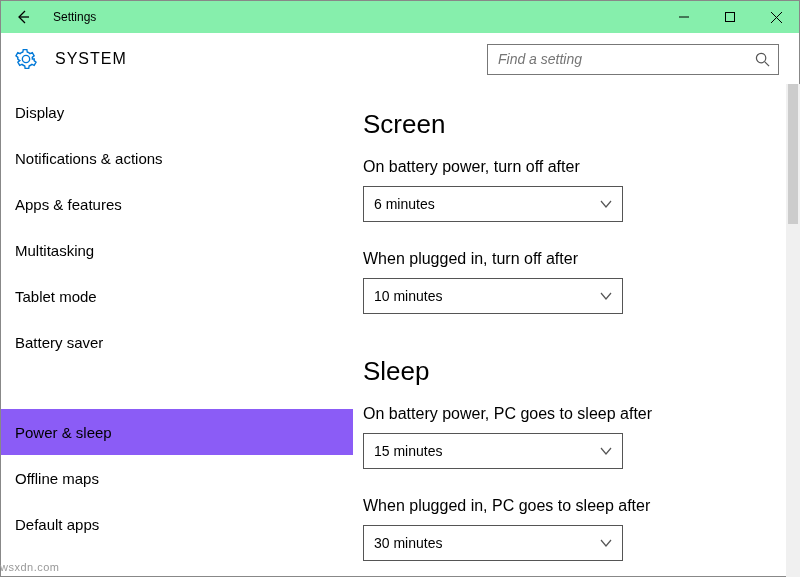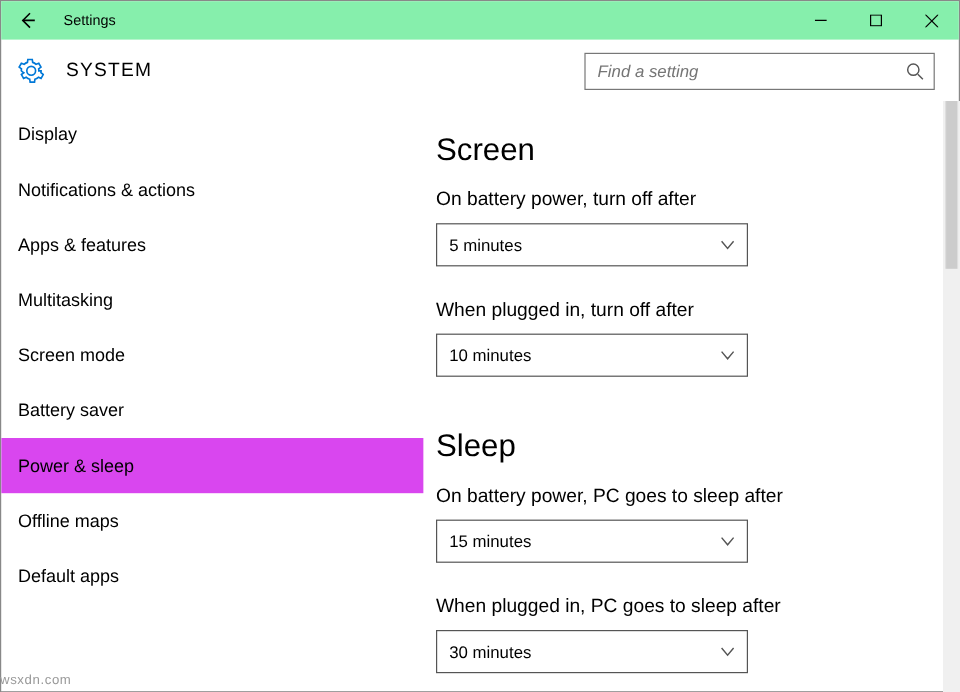--- a/index.html
+++ b/index.html
@@ -13,21 +13,21 @@
     .header { height: 52px; display: flex; align-items: center; padding: 0 20px 0 14px; }
     .gear { width: 22px; height: 22px; display: flex; align-items: center; justify-content: center; margin-right: 18px; color: #0078d7; }
     .page-title { font-size: 16px; font-weight: 400; letter-spacing: 1px; }
     .search-wrap { margin-left: auto; }
     .search { width: 292px; height: 31px; border: 1px solid #777; display: flex; align-items: center; padding: 0 8px 0 10px; }
     .search input { flex: 1; border: none; outline: none; font-size: 14px; font-style: italic; color: #14532d; background: transparent; }
     .search .sicon { color: #555; }
     .body { flex: 1; display: flex; overflow: hidden; }
     .sidebar { width: 352px; overflow-y: auto; padding-top: 4px; }
     .side-item { height: 46px; display: flex; align-items: center; padding-left: 14px; font-size: 15px; cursor: pointer; }
-    .side-item.selected { background: #d946ef; }
+    .side-item.selected { background: #8b5cf6; margin-top: 44px; }
     .content { flex: 1; padding: 24px 10px 10px 10px; overflow-y: auto; position: relative; }
     .section-title { font-size: 26px; font-weight: 300; margin-bottom: 18px; }
     .field-label { font-size: 16px; margin-bottom: 10px; }
     .select { width: 260px; height: 36px; border: 1.5px solid #555; display: flex; align-items: center; padding: 0 10px; font-size: 14px; cursor: pointer; margin-bottom: 28px; }
     .select .val { flex: 1; }
     .select .chev { color: #555; }
     .gap { height: 14px; }
     .scrollbar { position: absolute; top: 84px; right: 0; width: 14px; bottom: 0; background: #f0f0f0; }
     .scroll-thumb { position: absolute; top: 0; left: 2px; width: 10px; height: 140px; background: #ccc; }
     .watermark { position: absolute; left: 0; bottom: 4px; font-size: 11px; color: #999; letter-spacing: 0.5px; }
@@ -94,21 +94,21 @@
       <div class="side-item">
           <span>Notifications &amp; actions</span>
         </div>
       <div class="side-item">
           <span>Apps &amp; features</span>
         </div>
       <div class="side-item">
           <span>Multitasking</span>
         </div>
       <div class="side-item">
-          <span>Screen mode</span>
+          <span>Tablet mode</span>
         </div>
       <div class="side-item">
           <span>Battery saver</span>
         </div>
       <div class="side-item selected">
           <span>Power &amp; sleep</span>
         </div>
       <div class="side-item">
           <span>Offline maps</span>
         </div>
@@ -116,21 +116,21 @@
           <span>Default apps</span>
         </div>
     </div>
 
     <div class="content">
 
       <div class="section-title">Screen</div>
 
       <div class="field-label">On battery power, turn off after</div>
       <div class="select">
-        <span class="val">5 minutes</span>
+        <span class="val">6 minutes</span>
         <span class="chev">
             <svg width="12" height="12" viewBox="0 0 12 12">
               <path d="M1 3 L6 9 L11 3" stroke="#555" stroke-width="1.2" fill="none"></path>
             </svg>
           </span>
       </div>
 
       <div class="field-label">When plugged in, turn off after</div>
       <div class="select">
         <span class="val">10 minutes</span>

